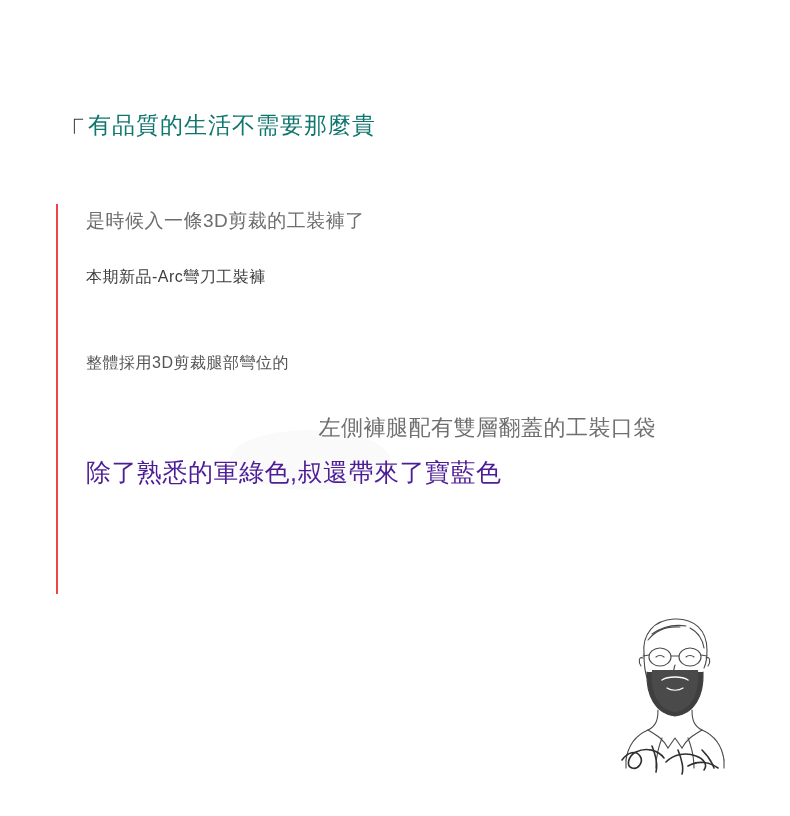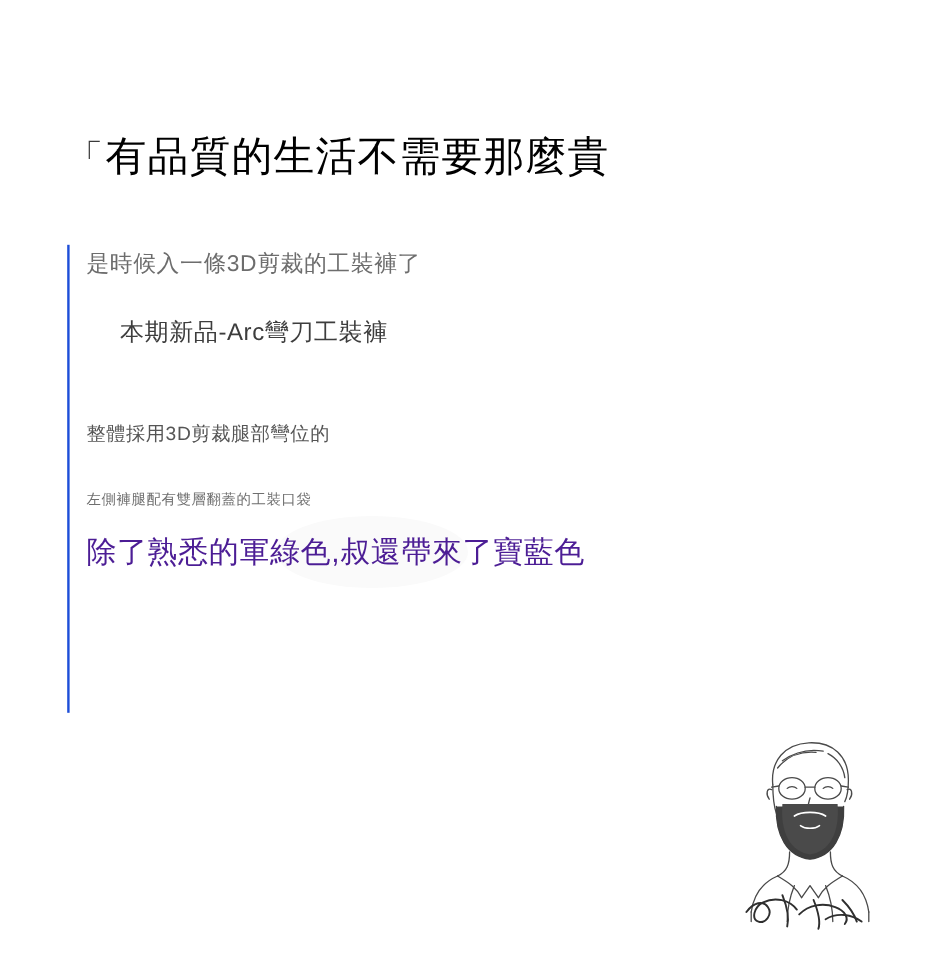--- a/index.html
+++ b/index.html
@@ -33,73 +33,73 @@
   }
   .headline-mark {
     font-size: 30px;
     line-height: 1;
     color: #3a3a3a;
     margin-right: 2px;
     position: relative;
     top: 6px;
   }
   .headline-text {
-    font-size: 34px;
+    font-size: 23px;
     line-height: 1.15;
-    color: #000000;
+    color: #0f766e;
     letter-spacing: 1px;
     font-weight: 400;
   }
 
   
   .body-block {
     position: absolute;
     left: 56px;
     top: 204px;
     width: 600px;
-    border-left: 2px solid #1d4ed8;
-    padding-left: 14px;
+    border-left: 2px solid #ef4444;
+    padding-left: 28px;
     box-sizing: border-box;
     height: 390px;
   }
 
   .line {
     color: #4a4a4a;
     letter-spacing: 0.5px;
     white-space: nowrap;
   }
 
   .lead-1 {
     font-size: 19px;
     line-height: 30px;
     color: #6d6d6d;
     margin-top: 2px;
   }
   .lead-2 {
-    font-size: 20px;
+    font-size: 16px;
     line-height: 30px;
     color: #3d3d3d;
     margin-top: 26px;
-    margin-left: 28px;
   }
 
   .para {
     margin-top: 54px;
   }
   .para .line {
     font-size: 16px;
     line-height: 34px;
     color: #555555;
   }
 
   .detail-1 {
-    font-size: 12px;
+    font-size: 22px;
     line-height: 28px;
     color: #6f6f6f;
-    margin-top: 22px;
+    margin-top: 34px;
+    text-align: right;
   }
   .detail-2 {
     font-size: 25px;
     line-height: 28px;
     color: #4c1d95;
     margin-top: 16px;
   }
 
   
   .signature {

